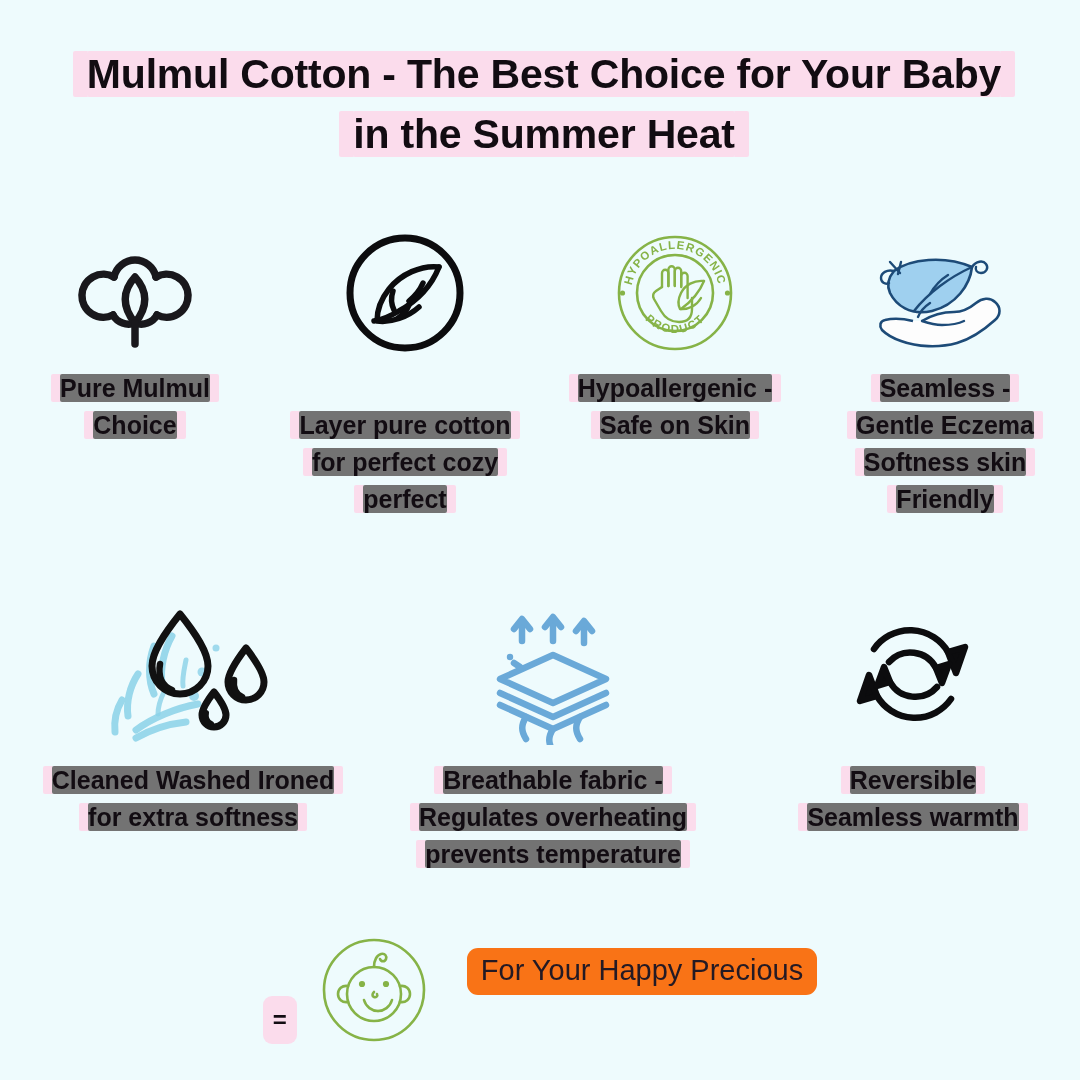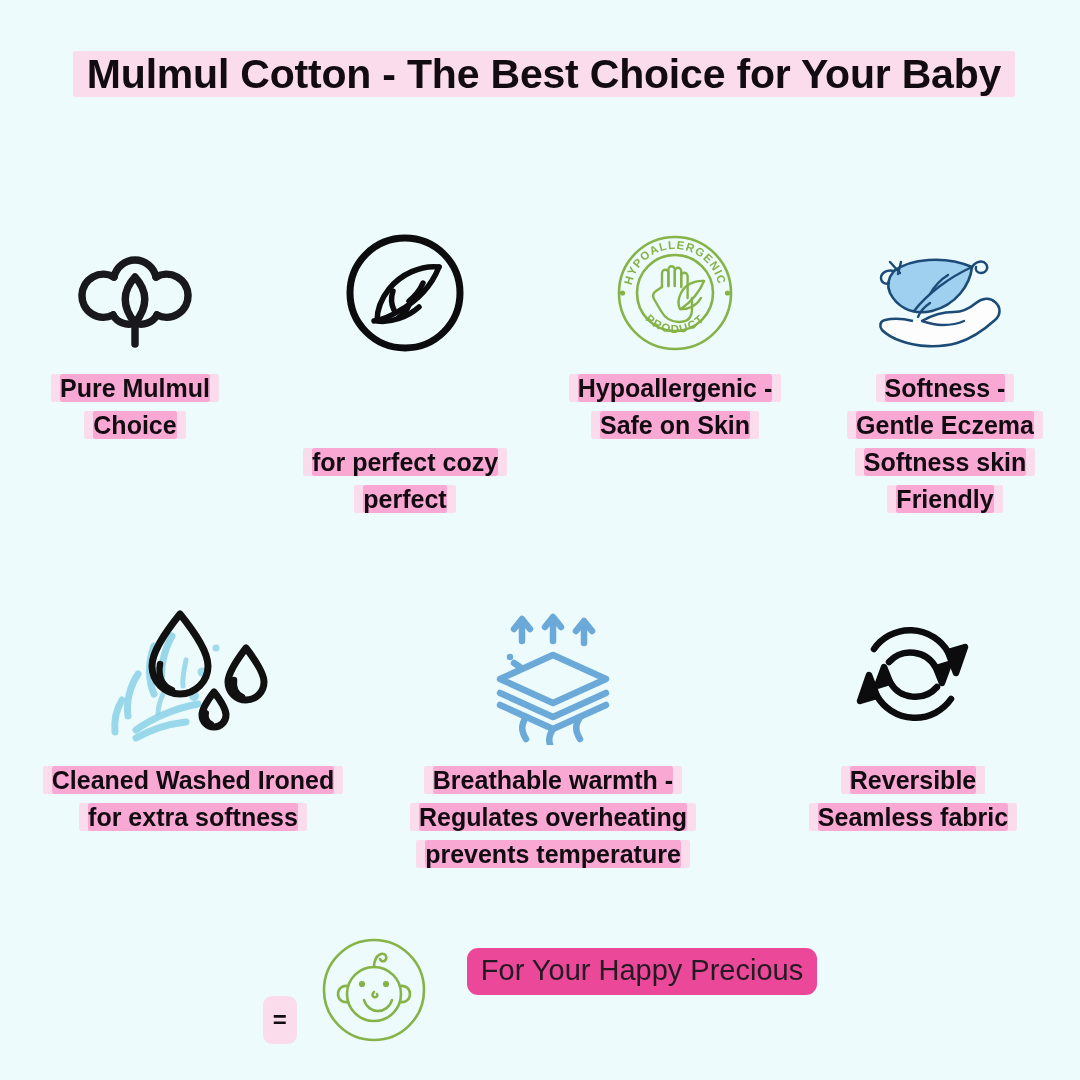--- a/index.html
+++ b/index.html
@@ -70,21 +70,21 @@
   .label {
     margin-top: 12px;
     text-align: center;
     line-height: 1.48;
     font-size: 25px;
     font-weight: bold;
     color: #120c12;
     max-width: 250px;
   }
   .label span.hl {
-    background: #f9a8d4;
+    background: #737373;
     box-shadow: 9px 0 0 #fbdcec, -9px 0 0 #fbdcec;
     border-radius: 2px;
     -webkit-box-decoration-break: clone;
     box-decoration-break: clone;
   }
 
   
   .footer {
     position: absolute;
     top: 930px;
@@ -114,33 +114,34 @@
     height: 120px;
     display: flex;
     align-items: center;
     justify-content: center;
   }
   .footer-text {
     margin-left: 38px;
     font-size: 29px;
     font-weight: normal;
     color: #241a24;
-    background: #ec4899;
+    background: #f97316;
     padding: 6px 14px 8px 14px;
     border-radius: 11px;
     align-self: flex-start;
     margin-top: 18px;
   }
 </style>
 </head>
 <body>
 
 <div class="title-block">
   <div class="title-wrap">
     <span class="title-line">Mulmul Cotton - The Best Choice for Your Baby</span><br>
+    <span class="title-line">in the Summer Heat</span>
   </div>
 </div>
 
 <div class="row-one">
 
   <div class="cell">
     <div class="icon-box">
       <svg width="130" height="118" viewBox="0 0 130 118">
         <g fill="none" stroke="#19181c" stroke-width="7.5" stroke-linecap="round" stroke-linejoin="round">
           <path d="M44 43 a21.5 21.5 0 0 1 42 0"></path>
@@ -167,21 +168,21 @@
           <path d="M96 36 c-8 20 -22 34 -40 44 c-10 6 -19 9 -25 10"></path>
           <path d="M96 36 c-18 -2 -38 7 -50 22 c-8 10 -12 22 -12 32 c14 2 31 -4 42 -14"></path>
           <path d="M50 60 c-2 6 -2 13 1 19"></path>
           <path d="M66 74 c-2 5 -6 10 -11 13"></path>
           <path d="M80 52 c-3 7 -8 13 -14 18"></path>
         </g>
       </svg>
     </div>
     <div class="label">
       <br>
-      <br>
+      <span class="hl">Layer pure cotton</span><br>
       <span class="hl">for perfect cozy</span><br>
       <span class="hl">perfect</span>
     </div>
   </div>
 
   <div class="cell">
     <div class="icon-box">
       <svg width="128" height="128" viewBox="0 0 128 128">
         <defs>
           <path id="arcTop" d="M 20 64 A 44 44 0 0 1 108 64" fill="none"></path>
@@ -225,21 +226,21 @@
           <path d="M41 31 l-3 12"></path>
           <path d="M112 36 c-22 10 -44 26 -58 44"></path>
           <path d="M88 44 c-8 5 -14 12 -18 19"></path>
           <path d="M70 72 c-6 4 -10 9 -12 14"></path>
         </g>
         <path d="M62 90 c10 -6 22 -9 32 -9 c8 0 16 -4 22 -9 c6 -5 14 -6 19 -1 c6 5 6 13 0 18 c-10 9 -24 19 -38 23 c-18 5 -40 4 -56 -2 c-6 -2 -14 -6 -19 -11 c-3 -4 -2 -9 3 -10 c8 -2 20 -1 28 1" fill="#fdfdfd" stroke="#1d4b78" stroke-width="2.6" stroke-linejoin="round"></path>
         <path d="M62 90 c6 2 12 4 20 4 c8 0 16 -1 22 -4" fill="none" stroke="#1d4b78" stroke-width="2.4" stroke-linecap="round"></path>
       </svg>
     </div>
     <div class="label">
-      <span class="hl">Softness -</span><br>
+      <span class="hl">Seamless -</span><br>
       <span class="hl">Gentle Eczema</span><br>
       <span class="hl">Softness skin</span><br>
       <span class="hl">Friendly</span>
     </div>
   </div>
 
 </div>
 
 <div class="row-two">
 
@@ -290,21 +291,21 @@
           <path d="M98 26 l8 -10 l8 10"></path>
           <path d="M48 112 c-5 8 -5 14 0 22"></path>
           <path d="M75 124 c-5 8 -5 14 0 22"></path>
           <path d="M102 112 c-5 8 -5 14 0 22"></path>
           <path d="M36 58 l6 4"></path>
         </g>
         <circle cx="32" cy="52" r="3.2" fill="#6aa9d8"></circle>
       </svg>
     </div>
     <div class="label" style="max-width:330px">
-      <span class="hl">Breathable warmth -</span><br>
+      <span class="hl">Breathable fabric -</span><br>
       <span class="hl">Regulates overheating</span><br>
       <span class="hl">prevents temperature</span>
     </div>
   </div>
 
   <div class="cell">
     <div class="icon-box tall">
       <svg width="122" height="112" viewBox="0 0 122 112">
         <g fill="none" stroke="#0c0c0e" stroke-width="6.5" stroke-linecap="round" stroke-linejoin="round">
           <path d="M22 30 A44 44 0 0 1 96 33"></path>
@@ -313,21 +314,21 @@
           <path d="M25 77 l-17 5 l9 -26 z" fill="#0c0c0e"></path>
           <path d="M37 43 A29 29 0 0 1 84 49"></path>
           <path d="M84 49 l13 -4 l-7 19 z" fill="#0c0c0e"></path>
           <path d="M85 68 A29 29 0 0 1 38 63"></path>
           <path d="M38 63 l-13 4 l7 -19 z" fill="#0c0c0e"></path>
         </g>
       </svg>
     </div>
     <div class="label" style="max-width:290px">
       <span class="hl">Reversible</span><br>
-      <span class="hl">Seamless fabric</span>
+      <span class="hl">Seamless warmth</span>
     </div>
   </div>
 
 </div>
 
 <div class="footer">
   <div class="eq-badge">=</div>
   <div class="baby-icon-box">
     <svg width="108" height="112" viewBox="0 0 108 112">
       <circle cx="54" cy="56" r="50" fill="none" stroke="#86b347" stroke-width="2.6"></circle>

